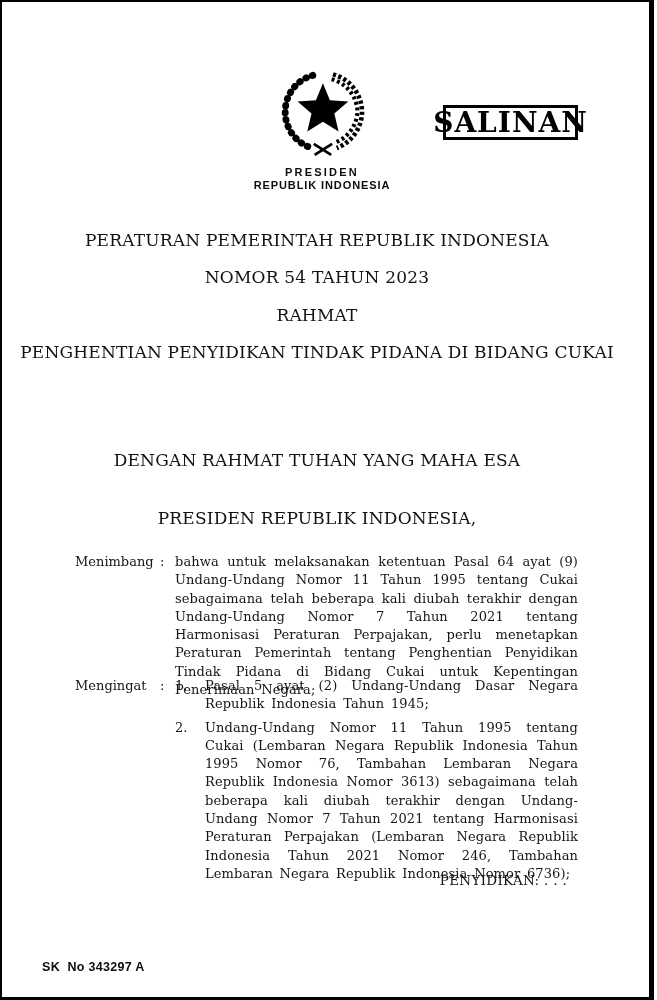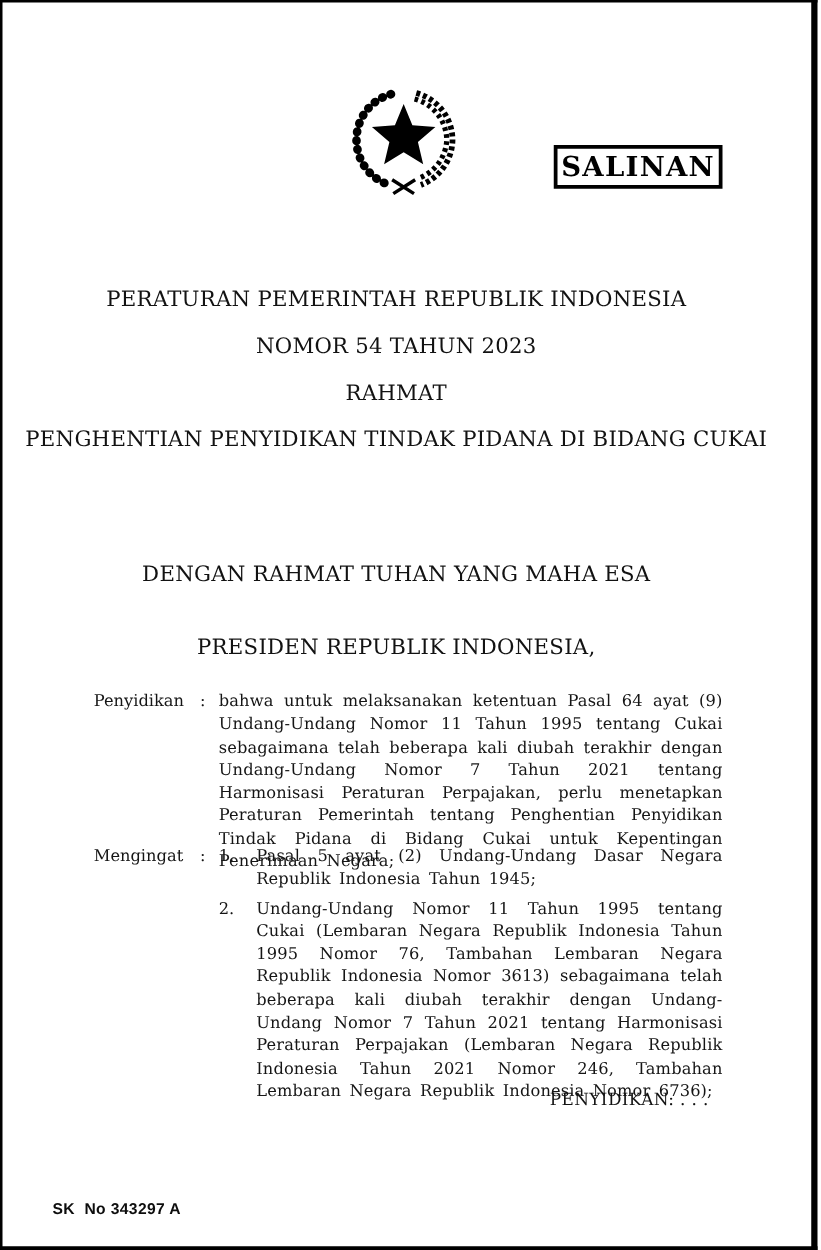--- a/index.html
+++ b/index.html
@@ -26,21 +26,21 @@
     font-family:"Liberation Sans", sans-serif;
     font-weight:bold;color:#0d0d0d;
   }
   .letterhead .lh1{font-size:11px;letter-spacing:2.2px;line-height:12px;}
   .letterhead .lh2{font-size:11px;letter-spacing:0.9px;line-height:12px;margin-top:1px;}
   .stamp{
     position:absolute;left:443px;top:105px;width:135px;height:35px;
     border:3px solid #000;box-sizing:border-box;
     display:flex;align-items:center;justify-content:center;
     font-family:"DejaVu Serif", serif;font-weight:bold;
-    font-size:22px;letter-spacing:1px;color:#000;margin-top:11px;
+    font-size:28px;letter-spacing:1px;color:#000;
   }
 
   
   .cline{position:absolute;left:20px;right:43px;text-align:center;
          font-size:17px;letter-spacing:0.2px;white-space:nowrap;color:#121212;}
   .t1{top:230px;} .t2{top:267px;} .t3{top:305px;} .t4{top:342px;} .t5{top:380px;}
   .invocation{top:450px;}
   .issuer{top:508px;}
 
   
@@ -86,33 +86,37 @@
 
       <path d="M 40 8.5 A 41 41 0 0 0 10 48 A 41 41 0 0 0 36 86.5" fill="none" stroke="#000" stroke-width="7.5" stroke-linecap="round" stroke-dasharray="0.5 7.2"></path>
 
       <path d="M 62 7.5 A 42.5 42.5 0 0 1 93.5 48 A 42.5 42.5 0 0 1 66 87.5" fill="none" stroke="#000" stroke-width="5" stroke-dasharray="3.5 2.6"></path>
       <path d="M 60.5 12.8 A 37.5 37.5 0 0 1 88.5 48 A 37.5 37.5 0 0 1 64.5 81.5" fill="none" stroke="#000" stroke-width="4.5" stroke-dasharray="3.2 3"></path>
 
       <path d="M 42 95 L 61 83 M 60 95 L 41 83" stroke="#000" stroke-width="3" fill="none"></path>
     </svg>
   </div>
 
+  <div class="letterhead">
+    <div class="lh1">PRESIDEN</div>
+    <div class="lh2">REPUBLIK INDONESIA</div>
+  </div>
 
   <div class="stamp">SALINAN</div>
 
   <div class="cline t1">PERATURAN PEMERINTAH REPUBLIK INDONESIA</div>
   <div class="cline t2">NOMOR 54 TAHUN 2023</div>
   <div class="cline t3">RAHMAT</div>
   <div class="cline t4">PENGHENTIAN PENYIDIKAN TINDAK PIDANA DI BIDANG CUKAI</div>
 
   <div class="cline invocation">DENGAN RAHMAT TUHAN YANG MAHA ESA</div>
   <div class="cline issuer">PRESIDEN REPUBLIK INDONESIA,</div>
 
   <div class="clause considering">
-    <div class="label">Penyidikan</div>
+    <div class="label">Menimbang</div>
     <div class="colon">:</div>
     <div class="body">bahwa untuk melaksanakan ketentuan Pasal 64 ayat (9) Undang-Undang Nomor 11 Tahun 1995 tentang Cukai sebagaimana telah beberapa kali diubah terakhir dengan Undang-Undang Nomor 7 Tahun 2021 tentang Harmonisasi Peraturan Perpajakan, perlu menetapkan Peraturan Pemerintah tentang Penghentian Penyidikan Tindak Pidana di Bidang Cukai untuk Kepentingan Penerimaan Negara;</div>
   </div>
 
   <div class="clause recalling">
     <div class="label">Mengingat</div>
     <div class="colon">:</div>
     <div>
       <div class="law-item">
         <div class="num">1.</div>

